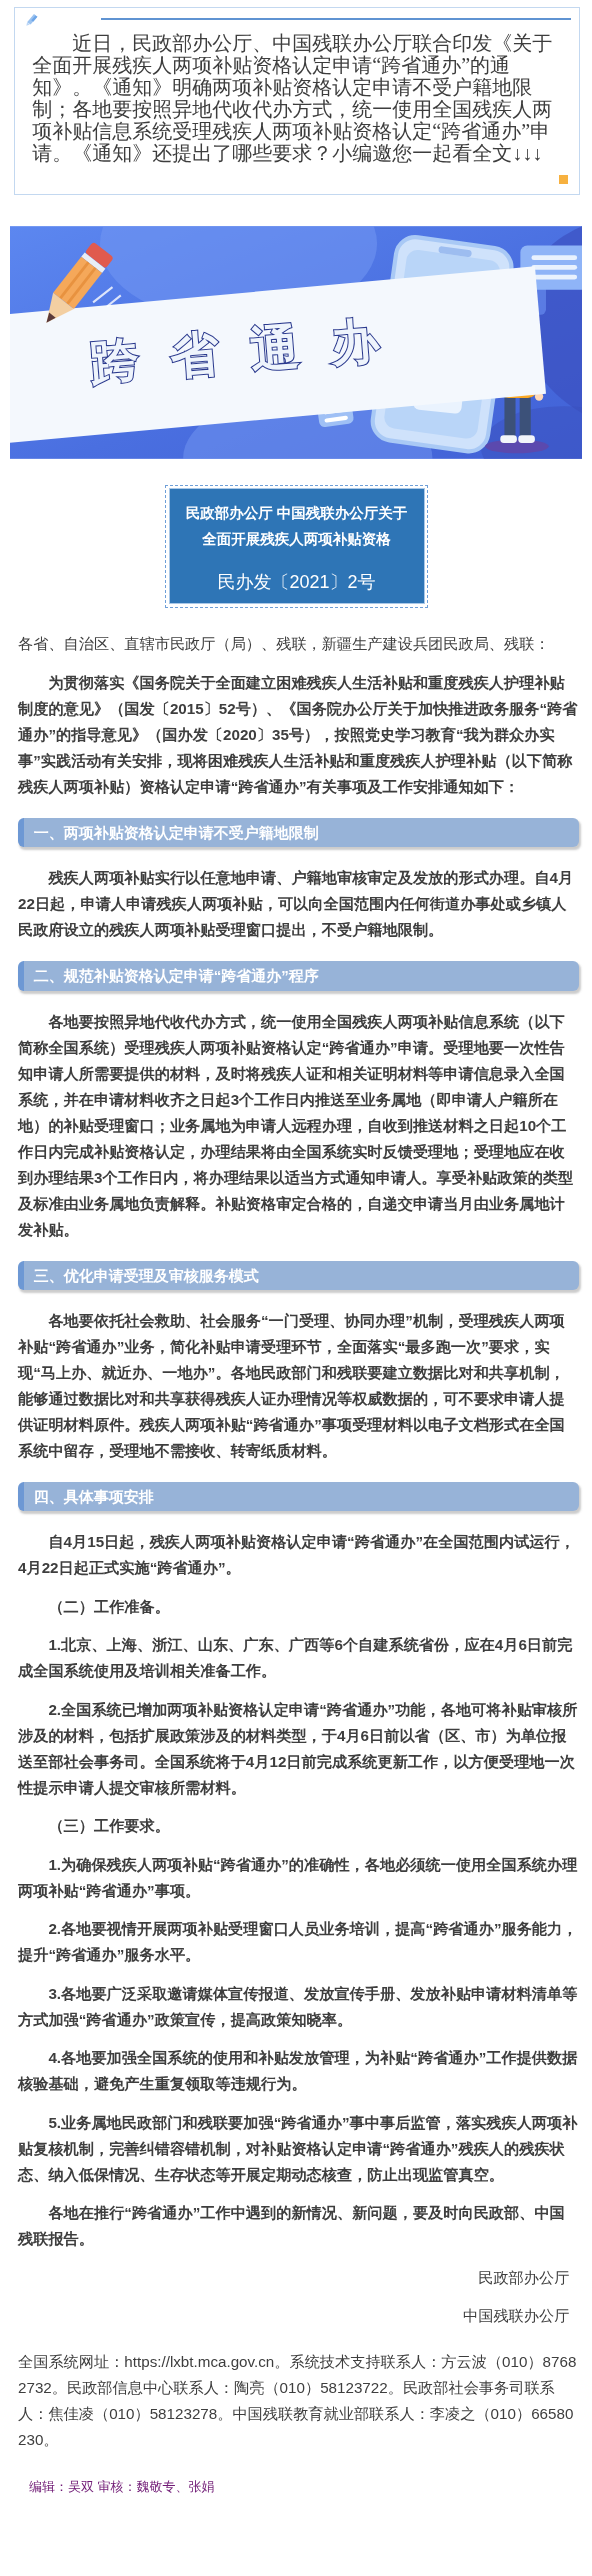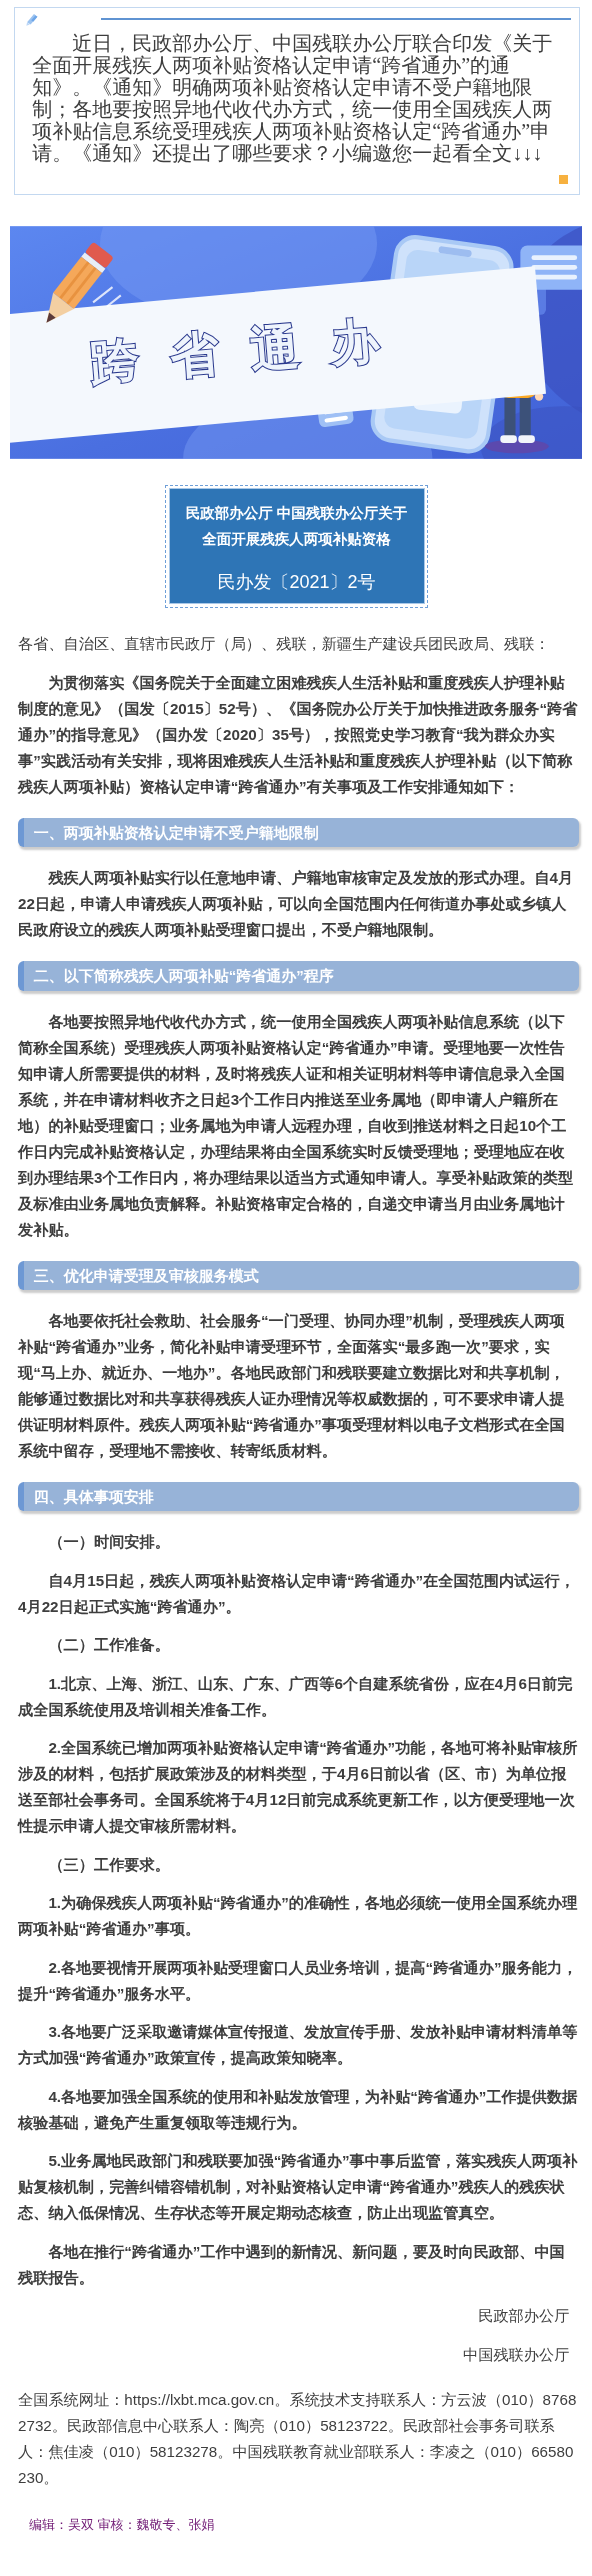--- a/index.html
+++ b/index.html
@@ -163,26 +163,25 @@
       <div class="title-line">全面开展残疾人两项补贴资格</div>
       <div class="doc-number">民办发〔2021〕2号</div>
     </div>
   </div>
 
   <div class="doc" id="doc-body">
       <div class="salutation">各省、自治区、直辖市民政厅（局）、残联，新疆生产建设兵团民政局、残联：</div>
       <div class="para">为贯彻落实《国务院关于全面建立困难残疾人生活补贴和重度残疾人护理补贴制度的意见》（国发〔2015〕52号）、《国务院办公厅关于加快推进政务服务“跨省通办”的指导意见》（国办发〔2020〕35号），按照党史学习教育“我为群众办实事”实践活动有关安排，现将困难残疾人生活补贴和重度残疾人护理补贴（以下简称残疾人两项补贴）资格认定申请“跨省通办”有关事项及工作安排通知如下：</div>
       <div class="section">一、两项补贴资格认定申请不受户籍地限制</div>
       <div class="para">残疾人两项补贴实行以任意地申请、户籍地审核审定及发放的形式办理。自4月22日起，申请人申请残疾人两项补贴，可以向全国范围内任何街道办事处或乡镇人民政府设立的残疾人两项补贴受理窗口提出，不受户籍地限制。</div>
-      <div class="section">二、以下简称残疾人两项补贴“跨省通办”程序</div>
+      <div class="section">二、规范补贴资格认定申请“跨省通办”程序</div>
       <div class="para">各地要按照异地代收代办方式，统一使用全国残疾人两项补贴信息系统（以下简称全国系统）受理残疾人两项补贴资格认定“跨省通办”申请。受理地要一次性告知申请人所需要提供的材料，及时将残疾人证和相关证明材料等申请信息录入全国系统，并在申请材料收齐之日起3个工作日内推送至业务属地（即申请人户籍所在地）的补贴受理窗口；业务属地为申请人远程办理，自收到推送材料之日起10个工作日内完成补贴资格认定，办理结果将由全国系统实时反馈受理地；受理地应在收到办理结果3个工作日内，将办理结果以适当方式通知申请人。享受补贴政策的类型及标准由业务属地负责解释。补贴资格审定合格的，自递交申请当月由业务属地计发补贴。</div>
       <div class="section">三、优化申请受理及审核服务模式</div>
       <div class="para">各地要依托社会救助、社会服务“一门受理、协同办理”机制，受理残疾人两项补贴“跨省通办”业务，简化补贴申请受理环节，全面落实“最多跑一次”要求，实现“马上办、就近办、一地办”。各地民政部门和残联要建立数据比对和共享机制，能够通过数据比对和共享获得残疾人证办理情况等权威数据的，可不要求申请人提供证明材料原件。残疾人两项补贴“跨省通办”事项受理材料以电子文档形式在全国系统中留存，受理地不需接收、转寄纸质材料。</div>
       <div class="section">四、具体事项安排</div>
-      <div class="para">（一）时间安排。</div>
       <div class="para">自4月15日起，残疾人两项补贴资格认定申请“跨省通办”在全国范围内试运行，4月22日起正式实施“跨省通办”。</div>
       <div class="para">（二）工作准备。</div>
       <div class="para">1.北京、上海、浙江、山东、广东、广西等6个自建系统省份，应在4月6日前完成全国系统使用及培训相关准备工作。</div>
       <div class="para">2.全国系统已增加两项补贴资格认定申请“跨省通办”功能，各地可将补贴审核所涉及的材料，包括扩展政策涉及的材料类型，于4月6日前以省（区、市）为单位报送至部社会事务司。全国系统将于4月12日前完成系统更新工作，以方便受理地一次性提示申请人提交审核所需材料。</div>
       <div class="para">（三）工作要求。</div>
       <div class="para">1.为确保残疾人两项补贴“跨省通办”的准确性，各地必须统一使用全国系统办理两项补贴“跨省通办”事项。</div>
       <div class="para">2.各地要视情开展两项补贴受理窗口人员业务培训，提高“跨省通办”服务能力，提升“跨省通办”服务水平。</div>
       <div class="para">3.各地要广泛采取邀请媒体宣传报道、发放宣传手册、发放补贴申请材料清单等方式加强“跨省通办”政策宣传，提高政策知晓率。</div>
       <div class="para">4.各地要加强全国系统的使用和补贴发放管理，为补贴“跨省通办”工作提供数据核验基础，避免产生重复领取等违规行为。</div>
       <div class="para">5.业务属地民政部门和残联要加强“跨省通办”事中事后监管，落实残疾人两项补贴复核机制，完善纠错容错机制，对补贴资格认定申请“跨省通办”残疾人的残疾状态、纳入低保情况、生存状态等开展定期动态核查，防止出现监管真空。</div>

